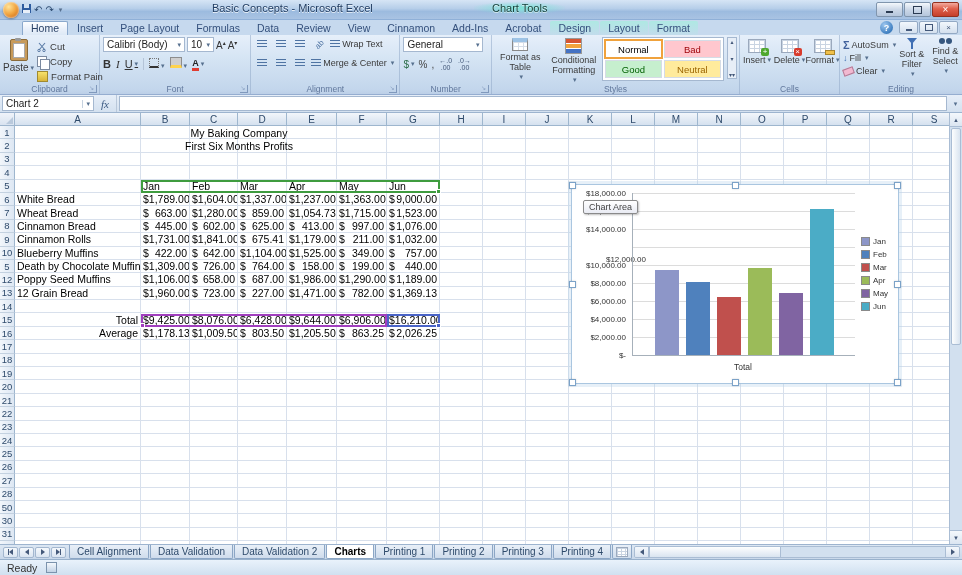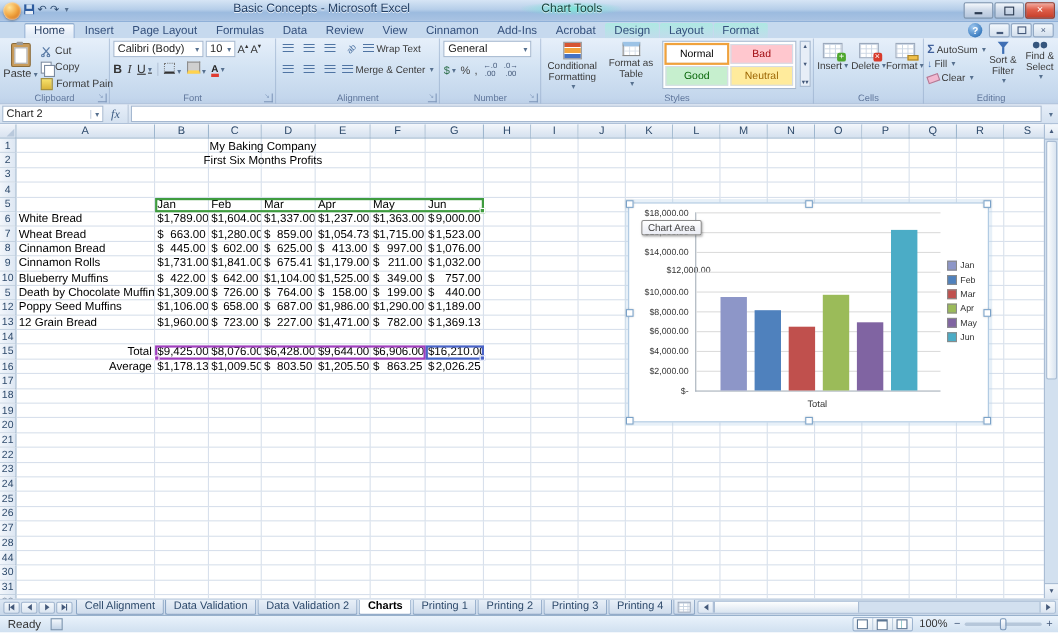--- a/index.html
+++ b/index.html
@@ -370,27 +370,27 @@
         <span class="decbtn"><span>←.0<br>.00</span></span>
         <span class="decbtn"><span>.0→<br>.00</span></span>
       </div>
       <div class="glabel"><span>Number</span></div>
       <span class="dlaunch">↘</span>
     </div>
 
     <div class="rgroup g-styles" style="width:248px">
       <div class="gbody">
         <div class="bigbtn">
+          <span class="i-fat"></span>
+          <span>Format as Table</span>
+            <span class="dd">▾</span>
+        </div>
+        <div class="bigbtn">
           <span class="i-cf"></span>
           <span>Conditional Formatting</span>
-            <span class="dd">▾</span>
-        </div>
-        <div class="bigbtn">
-          <span class="i-fat"></span>
-          <span>Format as Table</span>
             <span class="dd">▾</span>
         </div>
         <div class="gallery">
             <div class="gcell sel" style="background: rgb(255, 255, 255); color: rgb(0, 0, 0);">Normal</div>
             <div class="gcell" style="background: rgb(255, 199, 206); color: rgb(156, 0, 6);">Bad</div>
             <div class="gcell" style="background: rgb(198, 239, 206); color: rgb(0, 97, 0);">Good</div>
             <div class="gcell" style="background: rgb(255, 235, 156); color: rgb(156, 101, 0);">Neutral</div>
           </div>
         <div class="galscroll">
           <span>▴</span>
@@ -1294,21 +1294,21 @@
           <div class="cell" style="width: 43px;"></div>
           <div class="cell" style="width: 43px;"></div>
           <div class="cell" style="width: 43px;"></div>
           <div class="cell" style="width: 43px;"></div>
           <div class="cell" style="width: 43px;"></div>
           <div class="cell" style="width: 43px;"></div>
           <div class="cell" style="width: 43px;"></div>
           <div class="cell" style="width: 43px;"></div>
         </div>
         <div class="grow">
-          <div class="rn">44</div>
+          <div class="rn">50</div>
           <div class="cell" style="width: 126px;"></div>
           <div class="cell" style="width: 49px;"></div>
           <div class="cell" style="width: 48px;"></div>
           <div class="cell" style="width: 49px;"></div>
           <div class="cell" style="width: 50px;"></div>
           <div class="cell" style="width: 50px;"></div>
           <div class="cell" style="width: 53px;"></div>
           <div class="cell" style="width: 43px;"></div>
           <div class="cell" style="width: 43px;"></div>
           <div class="cell" style="width: 43px;"></div>
@@ -1392,21 +1392,21 @@
 
     <div class="rover rov-green" style="left:141px;top:66.6px;width:299px;height:13.4px;"></div>
     <div class="rover rov-purple" style="left:141px;top:200.6px;width:246px;height:13.4px;"></div>
     <div class="rover rov-blue" style="left:387px;top:200.6px;width:53px;height:13.4px;"></div>
 
     <div class="chartobj">
       <div>
           <div class="ytick" style="top: 4px;">$18,000.00</div>
           <div class="ytick" style="top: 22px;">$16,000.00</div>
           <div class="ytick" style="top: 40px;">$14,000.00</div>
-          <div class="ytick" style="top: 56px; padding-left: 20px;">$12,000.00</div>
+          <div class="ytick" style="top: 70px; padding-left: 20px;">$12,000.00</div>
           <div class="ytick" style="top: 76px;">$10,000.00</div>
           <div class="ytick" style="top: 94px;">$8,000.00</div>
           <div class="ytick" style="top: 112px;">$6,000.00</div>
           <div class="ytick" style="top: 130px;">$4,000.00</div>
           <div class="ytick" style="top: 148px;">$2,000.00</div>
           <div class="ytick" style="top: 166px;">$-</div>
         </div>
       <div class="plot">
           <div class="gline" style="top: 0px;"></div>
           <div class="gline" style="top: 18px;"></div>
@@ -1510,37 +1510,15 @@
       <div class="hthumb"></div>
       <div class="hsb right">
           <span class="tri-r"></span>
         </div>
     </div>
   </div>
 
   <div class="statusbar">
     <span class="sb-mode">Ready</span>
     <span class="macroicon"></span>
-    <div class="sb-right">
-      <div class="viewbtns">
-        <span class="vbtn">
-            <i></i>
-          </span>
-        <span class="vbtn pl">
-            <i></i>
-          </span>
-        <span class="vbtn pb">
-            <i></i>
-          </span>
-      </div>
-      <span class="zoomlbl">100%</span>
-      <div class="zslider">
-        <span class="zpm">−</span>
-        <span class="ztrack">
-            <span class="ztick"></span>
-            <span class="zthumb"></span>
-          </span>
-        <span class="zpm">+</span>
-      </div>
-    </div>
   </div>
 
 </div>
 
 </body></html>

